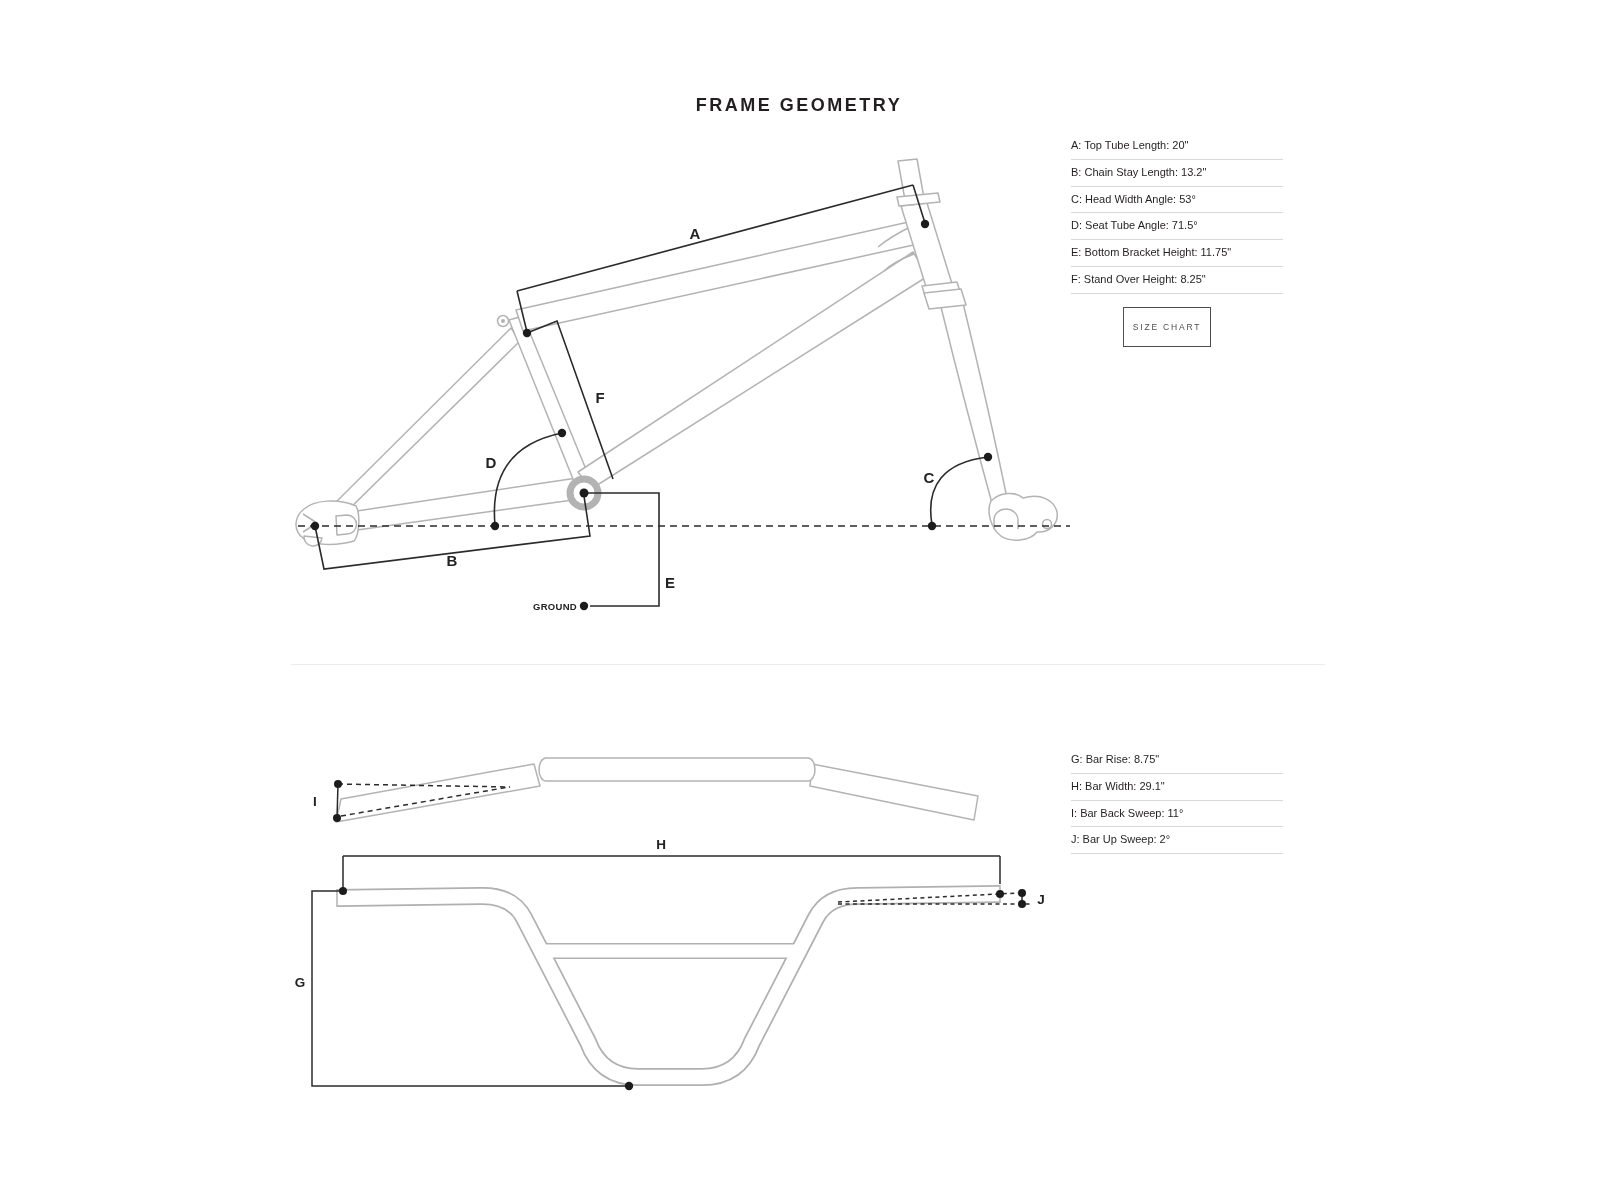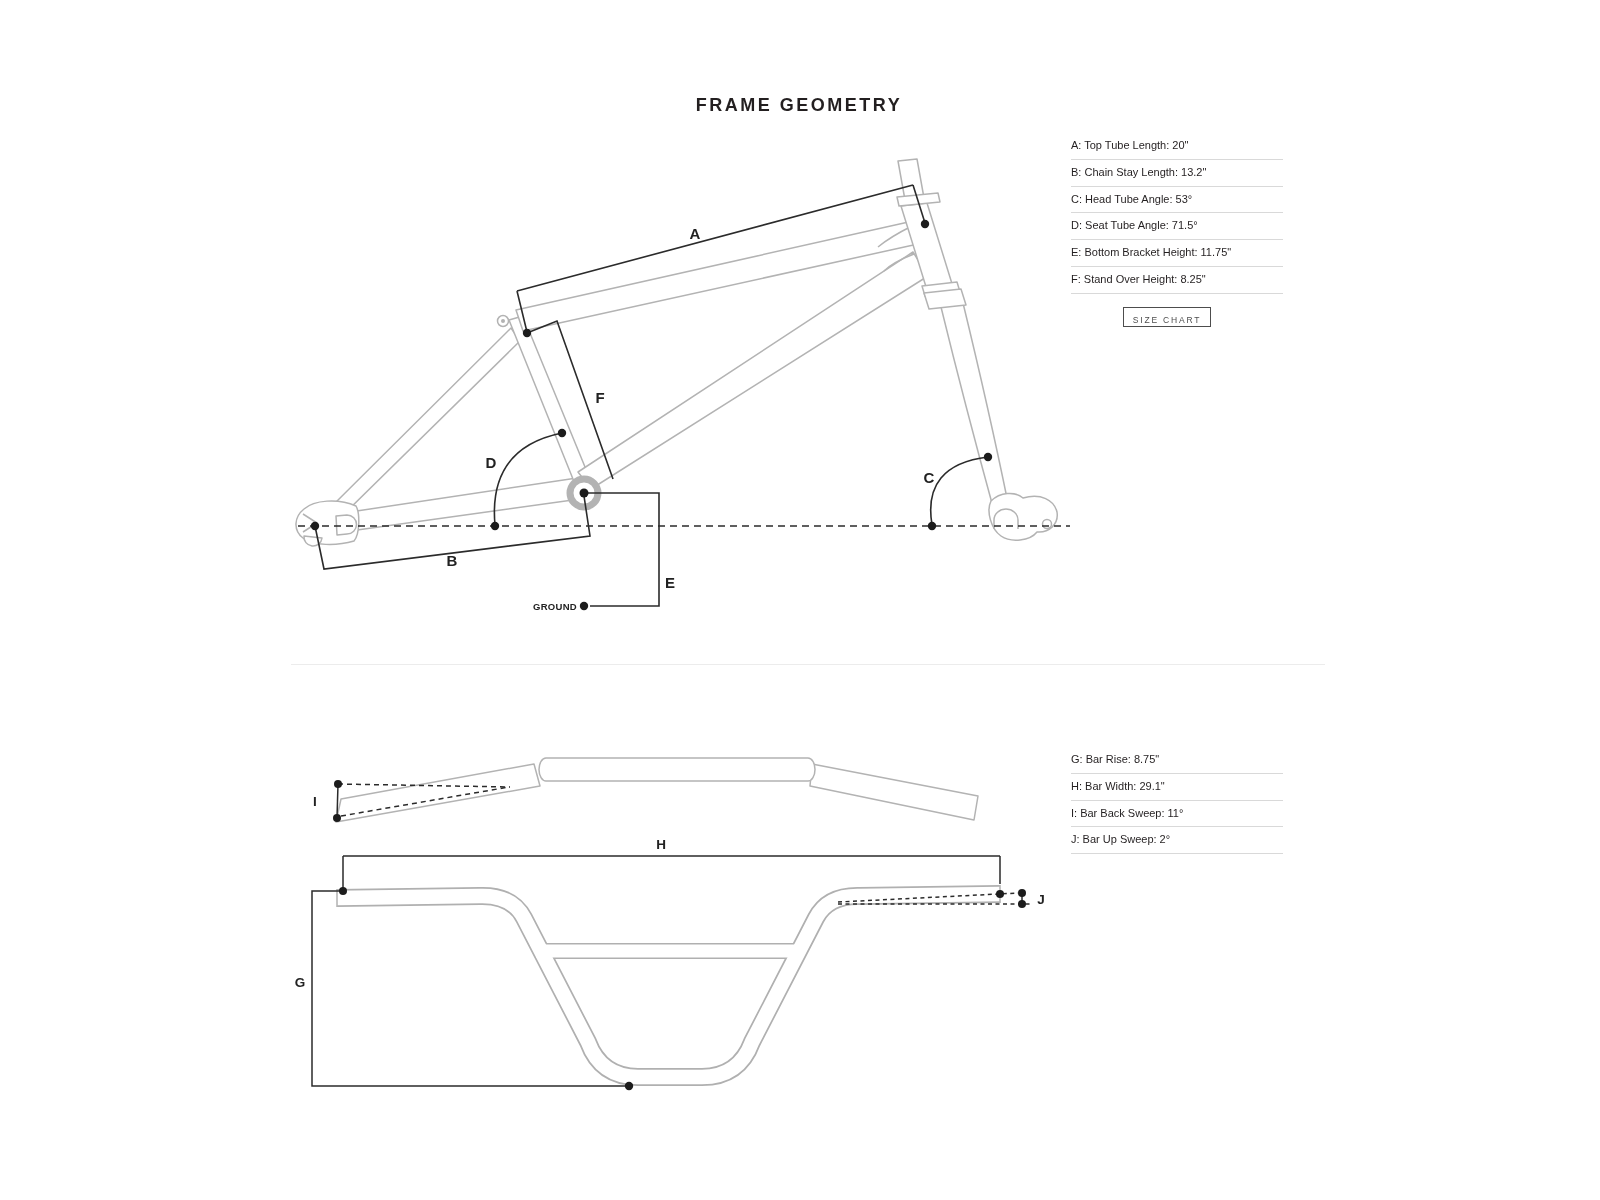--- a/index.html
+++ b/index.html
@@ -12,21 +12,21 @@
   .diagram-svg{position:absolute;left:280px;}
   #frame-diagram{top:140px;width:790px;height:480px;}
   #bar-diagram{top:740px;width:790px;height:370px;}
   .spec-list{position:absolute;left:1071px;width:212px;}
   #frame-specs{top:133px;}
   #bar-specs{top:747px;}
   .spec-row{height:25.8px;line-height:25.8px;border-bottom:1px solid #d9d9d9;
         font-size:11px;white-space:nowrap;color:#231f20;}
   .spec-label{font-weight:400;}
   .spec-value{margin-left:3px;font-weight:400;}
-  .size-chart-btn{position:absolute;left:1123px;top:307px;width:88px;height:20px;
+  .size-chart-btn{position:absolute;left:1123px;top:307px;width:88px;height:40px;
         box-sizing:border-box;background:#fff;border:1px solid #4d4d4d;color:#4d4d4d;
         font-family:"Liberation Sans",sans-serif;font-size:8.5px;letter-spacing:1.8px;
         line-height:24px;text-align:center;padding:0;cursor:pointer;}
   .divider{position:absolute;left:291px;top:664px;width:1034px;height:1px;background:#ececec;}
   svg text{font-family:"Liberation Sans",sans-serif;font-weight:600;fill:#222;}
   .dim-letter{font-size:15px;}
   .dim-letter-sm{font-size:13.5px;}
   .ground-label{font-size:9.5px;letter-spacing:.3px;}
 </style>
 </head>
@@ -96,21 +96,21 @@
   </svg>
 
   <div class="spec-list" id="frame-specs">
     <div class="spec-row">
       <span class="spec-label">A: Top Tube Length:</span><span class="spec-value">20"</span>
     </div>
     <div class="spec-row">
       <span class="spec-label">B: Chain Stay Length:</span><span class="spec-value">13.2"</span>
     </div>
     <div class="spec-row">
-      <span class="spec-label">C: Head Tube Angle:</span><span class="spec-value">53°</span>
+      <span class="spec-label">C: Head Width Angle:</span><span class="spec-value">53°</span>
     </div>
     <div class="spec-row">
       <span class="spec-label">D: Seat Tube Angle:</span><span class="spec-value">71.5°</span>
     </div>
     <div class="spec-row">
       <span class="spec-label">E: Bottom Bracket Height:</span><span class="spec-value">11.75"</span>
     </div>
     <div class="spec-row">
       <span class="spec-label">F: Stand Over Height:</span><span class="spec-value">8.25"</span>
     </div>

